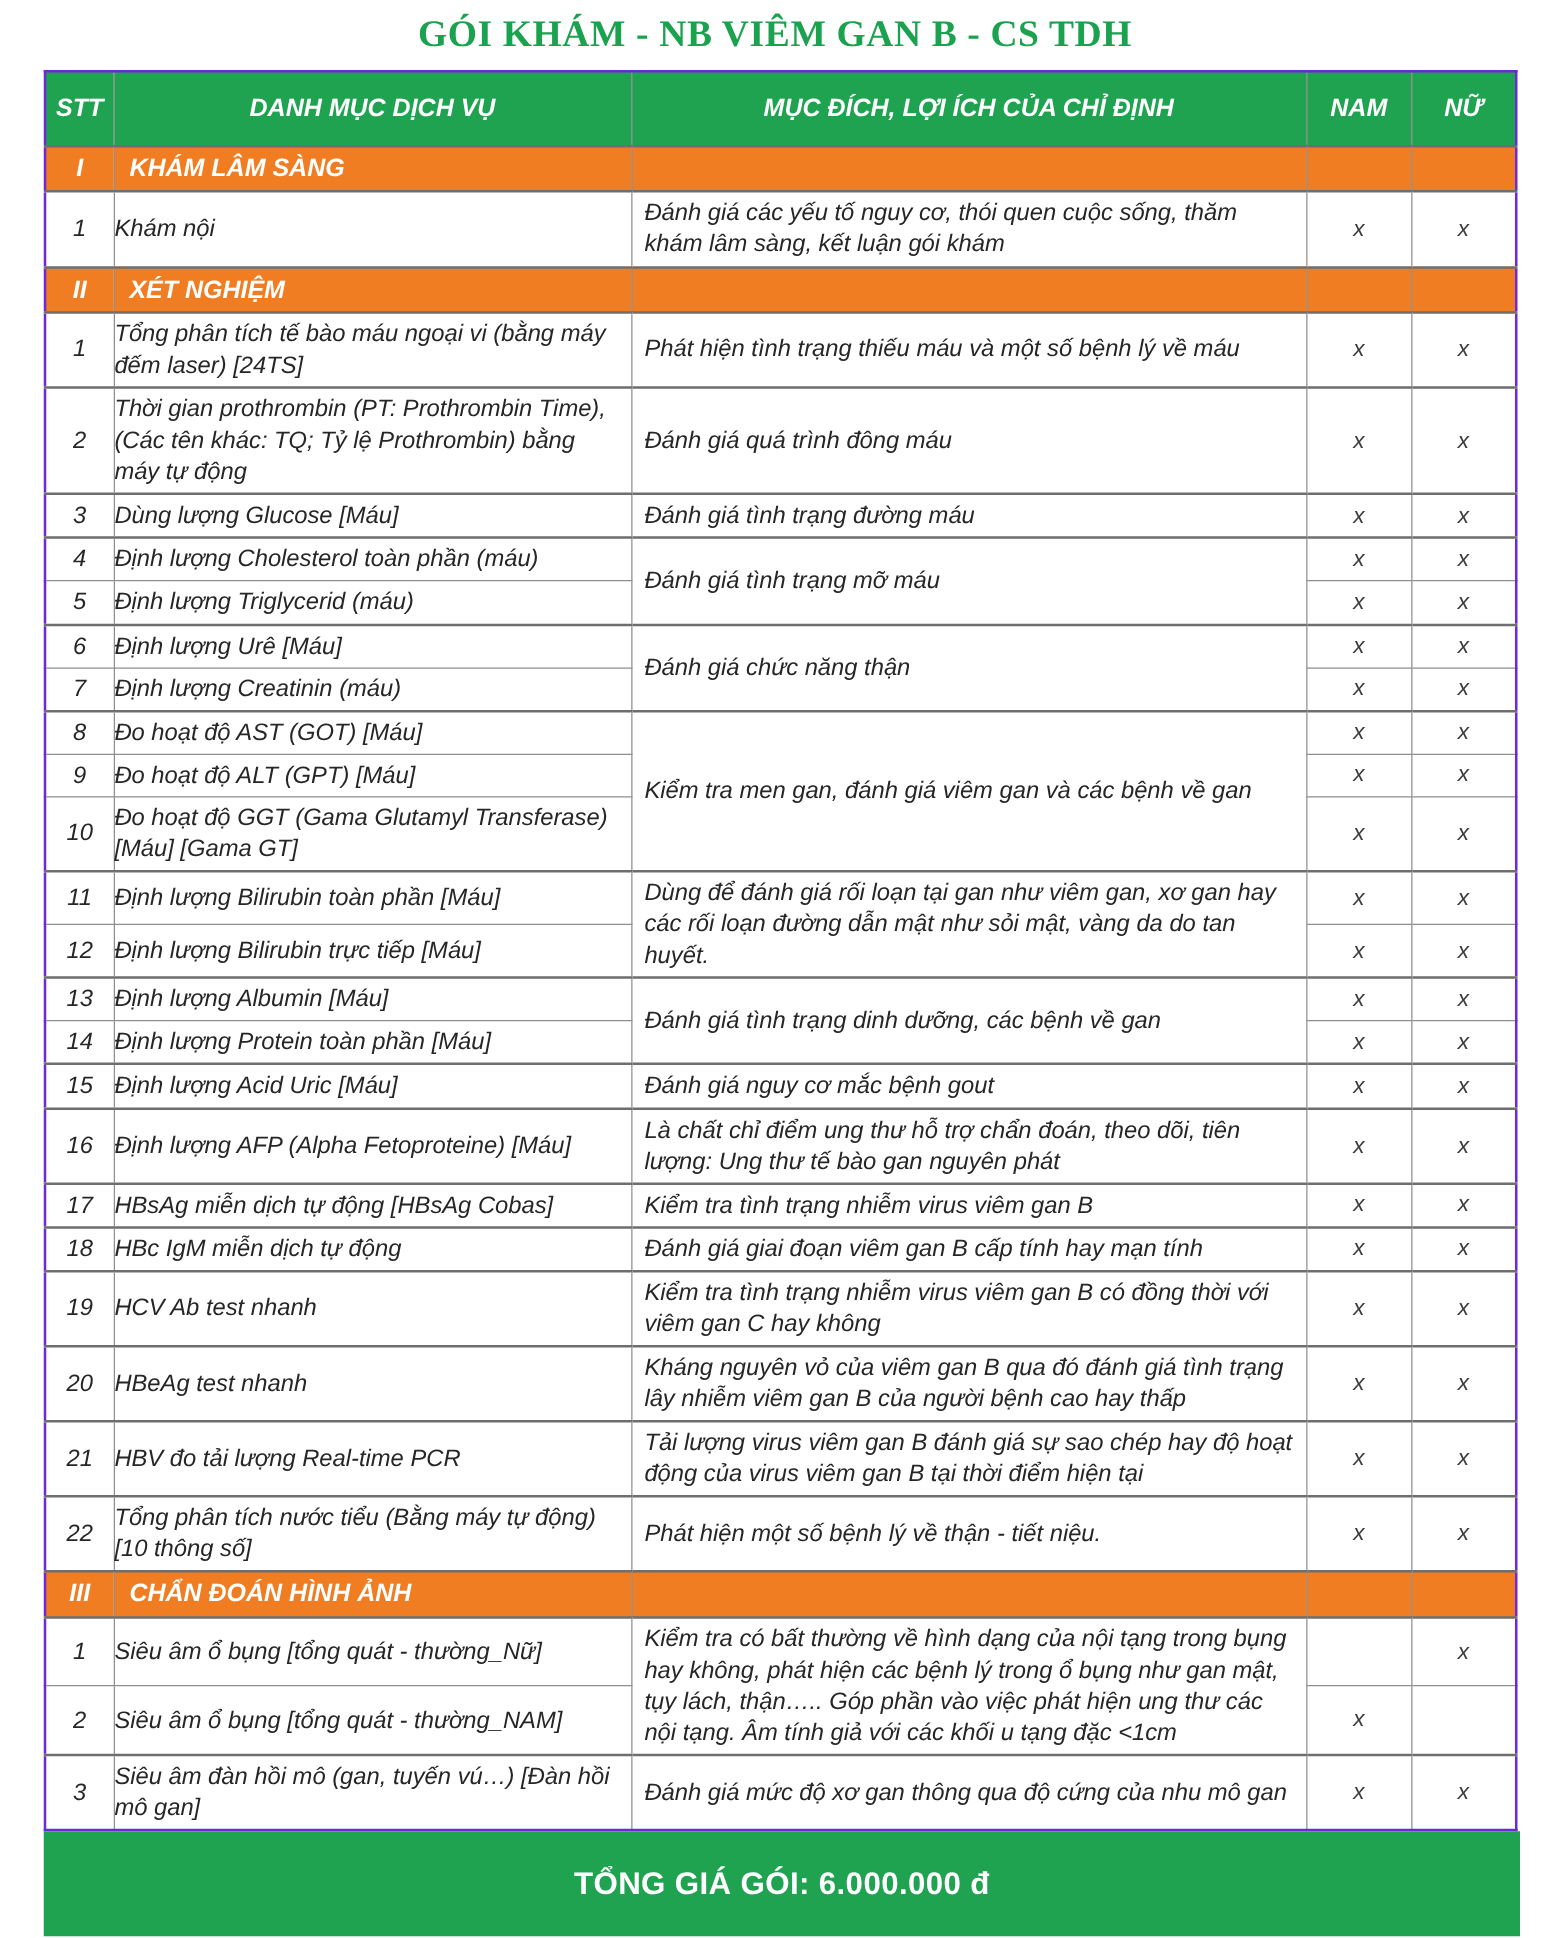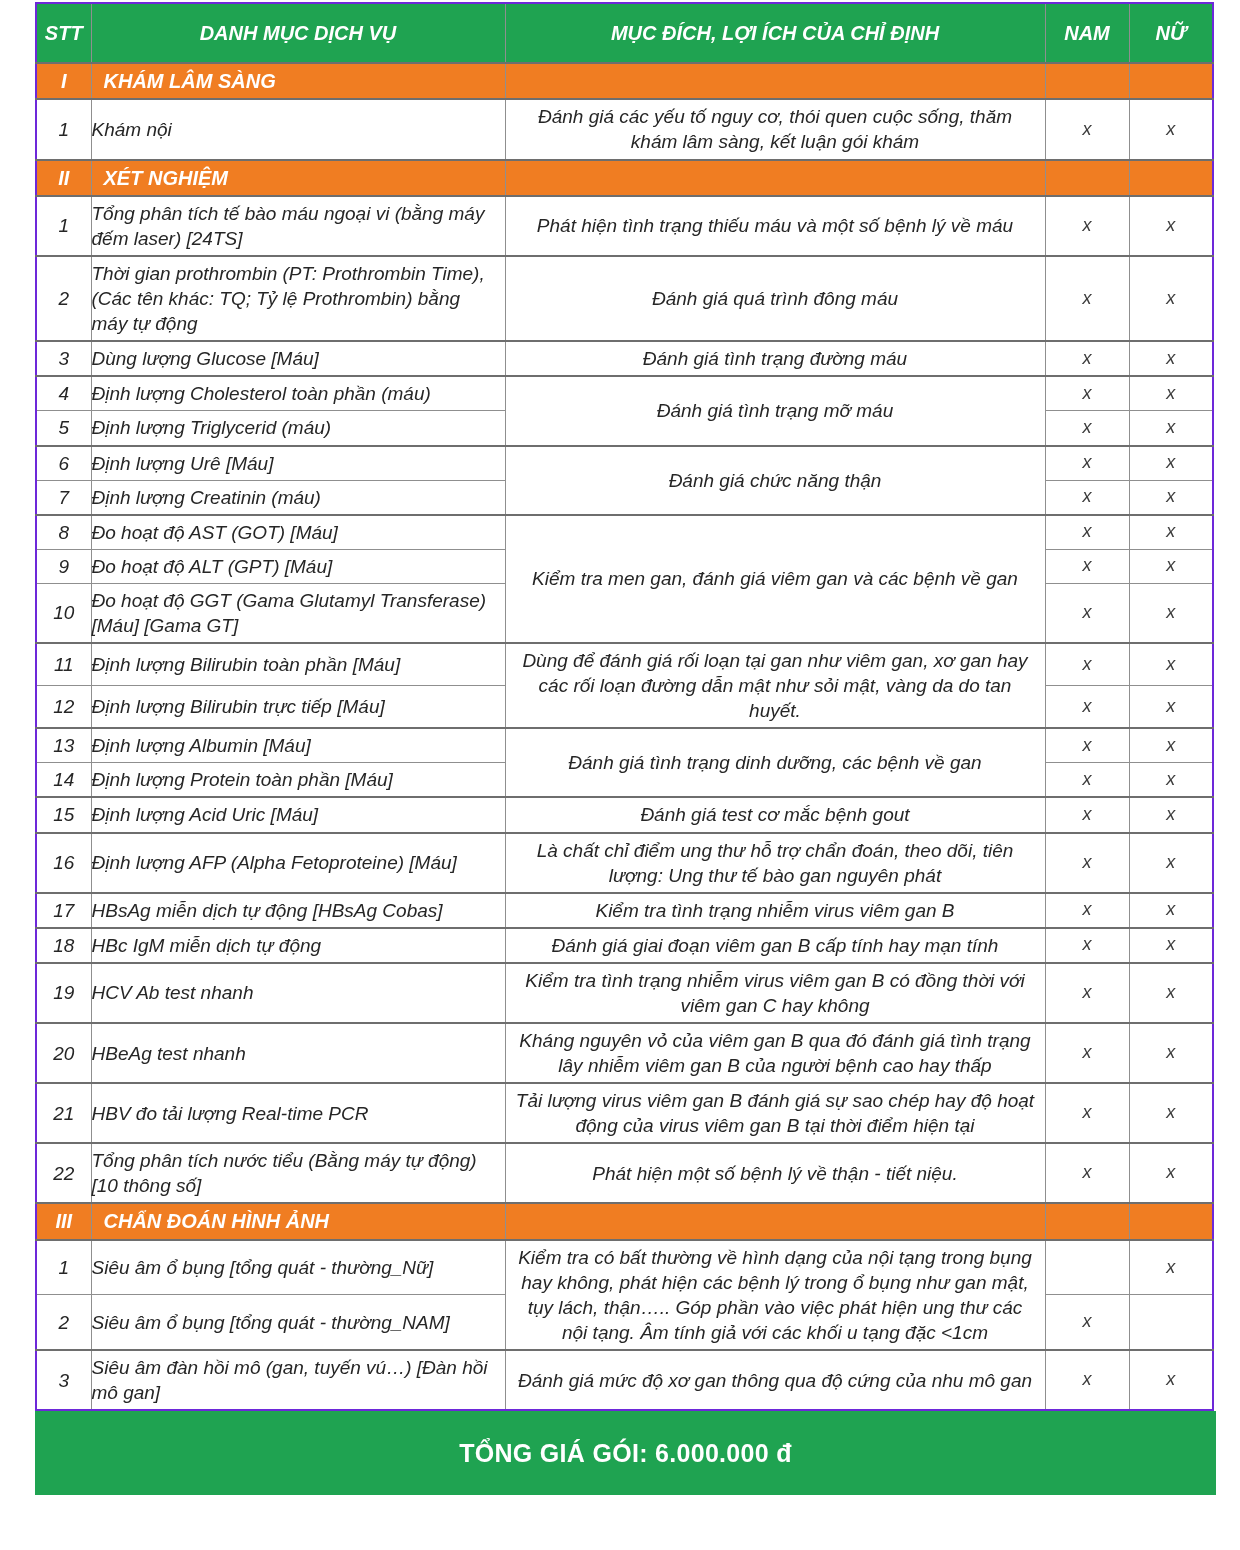--- a/index.html
+++ b/index.html
@@ -35,31 +35,32 @@
   td.mark{color:#3d3d3d;font-size:18px;}
   tr.section-row td{
     background:#f07d22;color:#ffffff;font-weight:bold;
     height:36px;font-size:20px;
     border-top:2px solid #6e6e6e;border-bottom:2px solid #6e6e6e;
   }
   tr.section-row td.name{padding-left:12px;}
   tr.group-start td{border-top:2px solid #6e6e6e;}
   tr.cont td{border-top:1px solid #b5b5b5;}
   td.svc{padding-left:0;}
-  td.pur{text-align:center;}
+  td.pur{}
   .footer{
     margin:0 28px 0 35px;width:1181px;height:84px;background:#1fa351;
     display:flex;align-items:center;justify-content:center;box-sizing:border-box;
   }
   .footer span{color:#ffffff;font-weight:bold;font-size:25px;letter-spacing:.3px;}
 </style>
 </head>
 <body>
 
 <div class="page">
+  <div class="title">GÓI KHÁM - NB VIÊM GAN B - CS TDH</div>
 
   <table class="pkg">
     <colgroup>
       <col class="c-stt">
         <col class="c-svc">
         <col class="c-pur">
         <col class="c-nam">
         <col class="c-nu">
     </colgroup>
     <thead>
@@ -181,21 +182,21 @@
         </tr>
         <tr class="cont">
           <td class="c">14</td>
           <td class="svc">Định lượng Protein toàn phần [Máu]</td>
           <td class="c mark">x</td>
           <td class="c mark">x</td>
         </tr>
         <tr class="group-start">
           <td class="c">15</td>
           <td class="svc">Định lượng Acid Uric [Máu]</td>
-          <td class="pur">Đánh giá test cơ mắc bệnh gout</td>
+          <td class="pur">Đánh giá nguy cơ mắc bệnh gout</td>
           <td class="c mark">x</td>
           <td class="c mark">x</td>
         </tr>
         <tr class="group-start">
           <td class="c">16</td>
           <td class="svc">Định lượng AFP (Alpha Fetoproteine) [Máu]</td>
           <td class="pur">Là chất chỉ điểm ung thư hỗ trợ chẩn đoán, theo dõi, tiên lượng: Ung thư tế bào gan nguyên phát</td>
           <td class="c mark">x</td>
           <td class="c mark">x</td>
         </tr>

